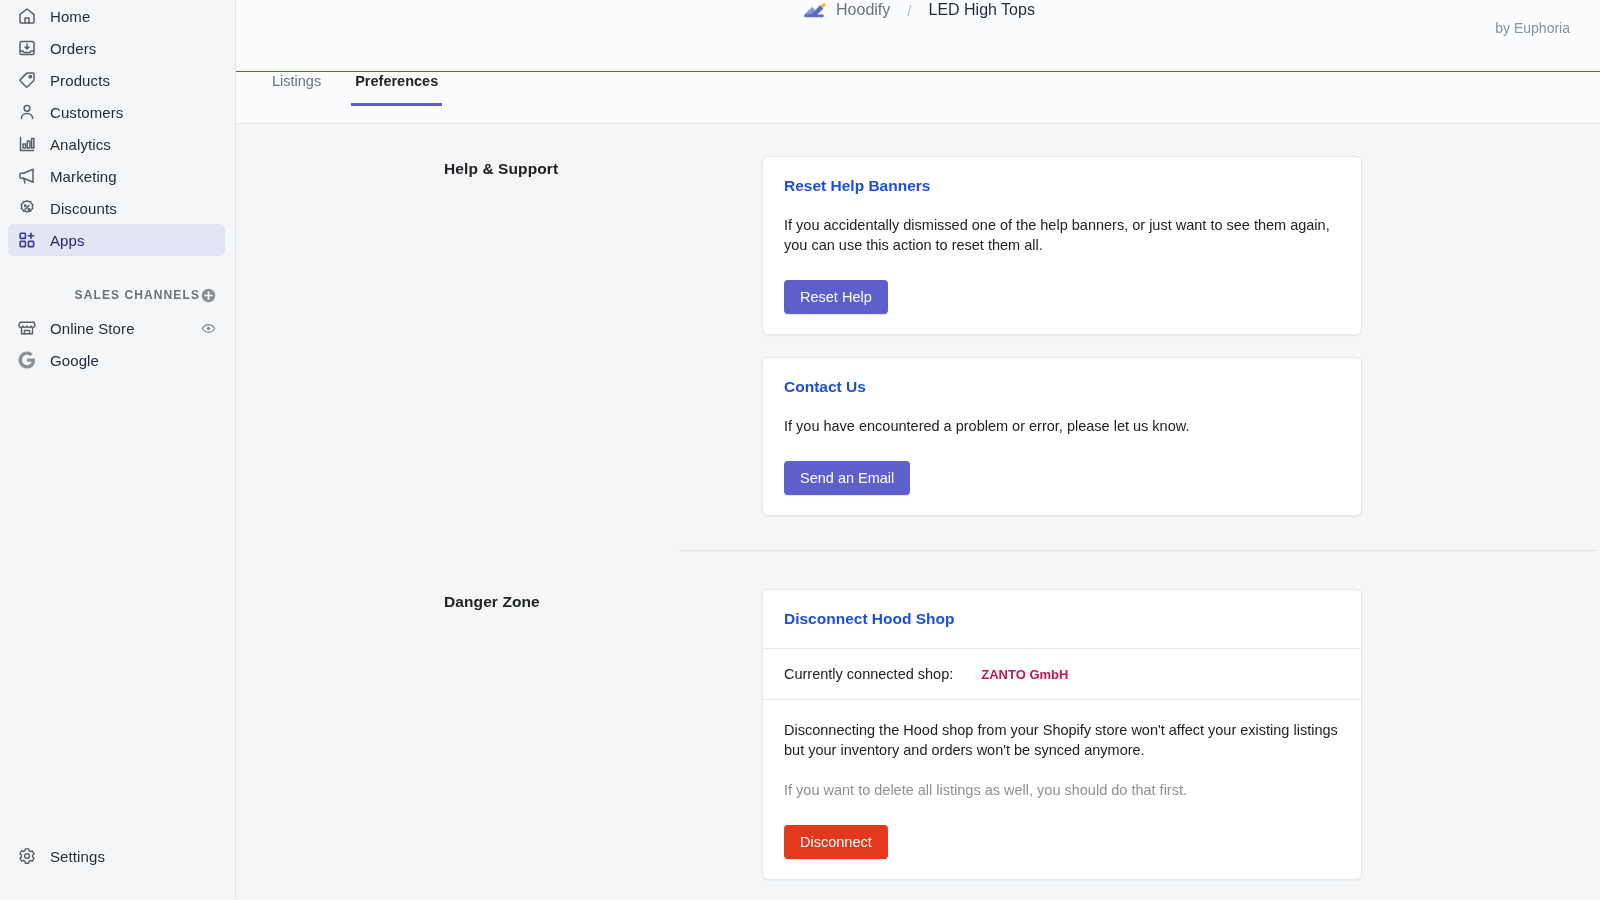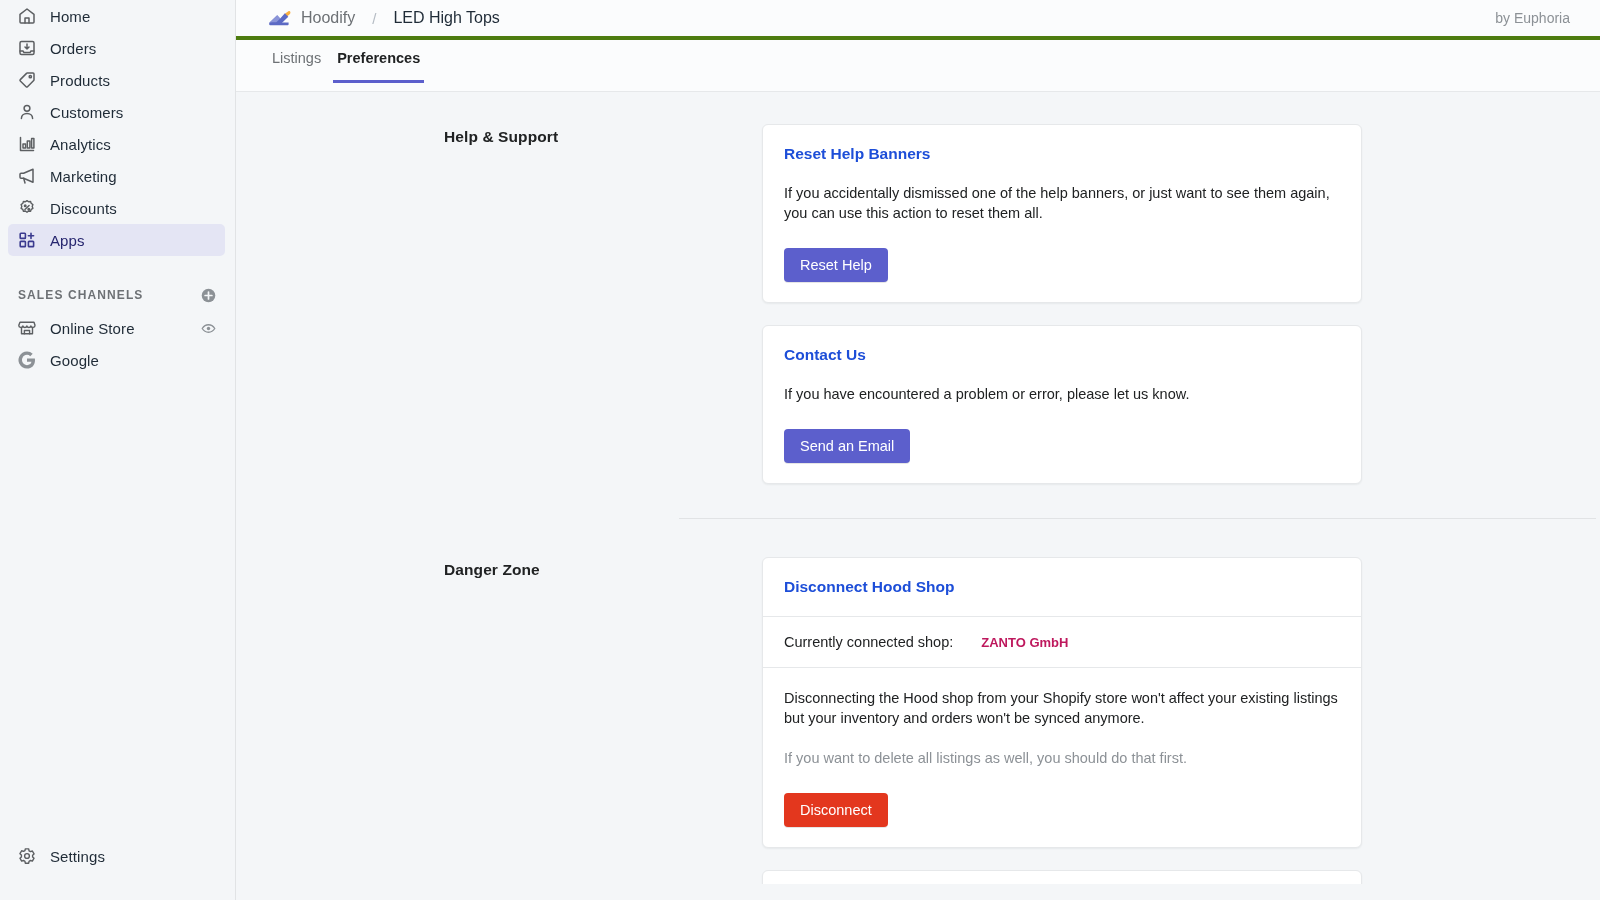--- a/index.html
+++ b/index.html
@@ -28,51 +28,52 @@
     margin-bottom: 0;
   }
   .nav-list .nav-item { margin-bottom: 0px; }
   .nav-item + .nav-item { margin-top: 0; }
   .nav-item .ico { width: 22px; height: 22px; display: flex; align-items: center; justify-content: center; flex: 0 0 22px; }
   .nav-item .lbl { font-size: 15px; color: #1f2b37; letter-spacing: .1px; }
   .nav-item.active { background: #e4e5f4; }
   .nav-item.active .lbl { color: #26256e; font-weight: 400; }
 
   .section-head {
-    display: flex; align-items: center; justify-content: space-between;
+    display: flex; align-items: center; justify-content: flex-end;
     margin: 28px 18px 6px 18px;
     height: 22px;
   }
   .section-head .title {
     font-size: 12px; font-weight: 700; letter-spacing: 1.1px;
     color: #6d7175;
   }
   .settings-row {
     position: absolute; left: 0; right: 0; bottom: 28px;
   }
 
   
   .main { flex: 1; height: 900px; background: #f4f6f8; position: relative; overflow: hidden; }
   .topbar {
-    height: 40px; background: #fbfcfd;
-    border-bottom: 4px solid #4d7c0f;
+    height: 72px; background: #fbfcfd;
+    border-bottom: 1px solid #4d7c0f;
     display: flex; align-items: center;
     padding: 0 30px 0 32px;
+    flex-direction: column;
   }
   .brand { display: flex; align-items: center; gap: 9px; }
   .brand .appname { font-size: 16px; color: #6d7175; }
   .crumb-sep { color: #b5bcc4; font-size: 15px; margin: 0 8px; }
   .crumb-current { font-size: 16px; color: #1f2b37; }
   .byline { margin-left: auto; font-size: 14px; color: #8c9196; }
 
   .tabsbar {
     height: 52px; background: #fbfcfd;
     border-bottom: 1px solid #e6e8ea;
-    display: flex; align-items: center;
-    padding-left: 32px; gap: 8px;
+    display: flex; align-items: flex-start;
+    padding-left: 32px; gap: 26px;
   }
   .tab {
     font-size: 14.5px; color: #6d7175;
     padding: 0 4px 14px 4px;
     border-bottom: 3px solid transparent;
     cursor: pointer; position: relative; top: 1px;
   }
   .tab.active { color: #202223; font-weight: 600; border-bottom-color: #5c5fcc; }
 
   .content { padding: 32px 0 0 0; height: 792px; overflow: hidden; }

